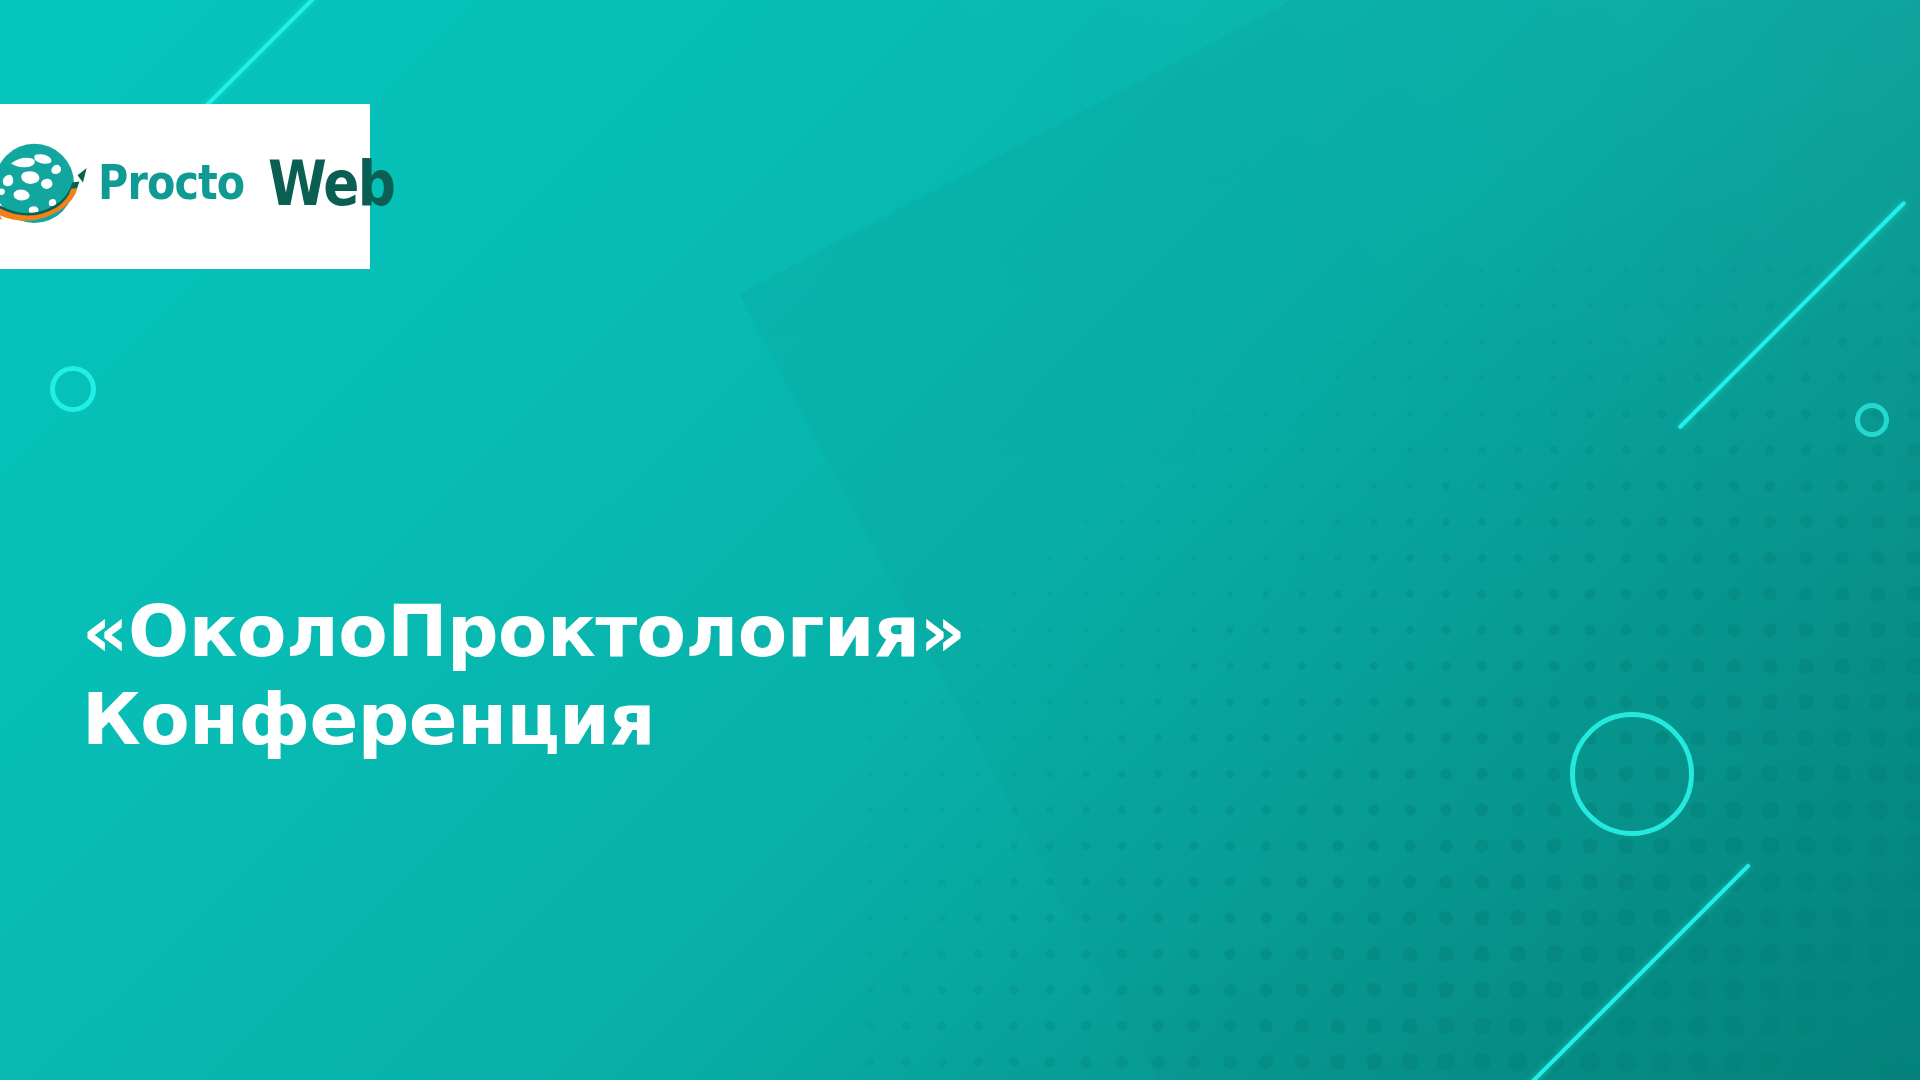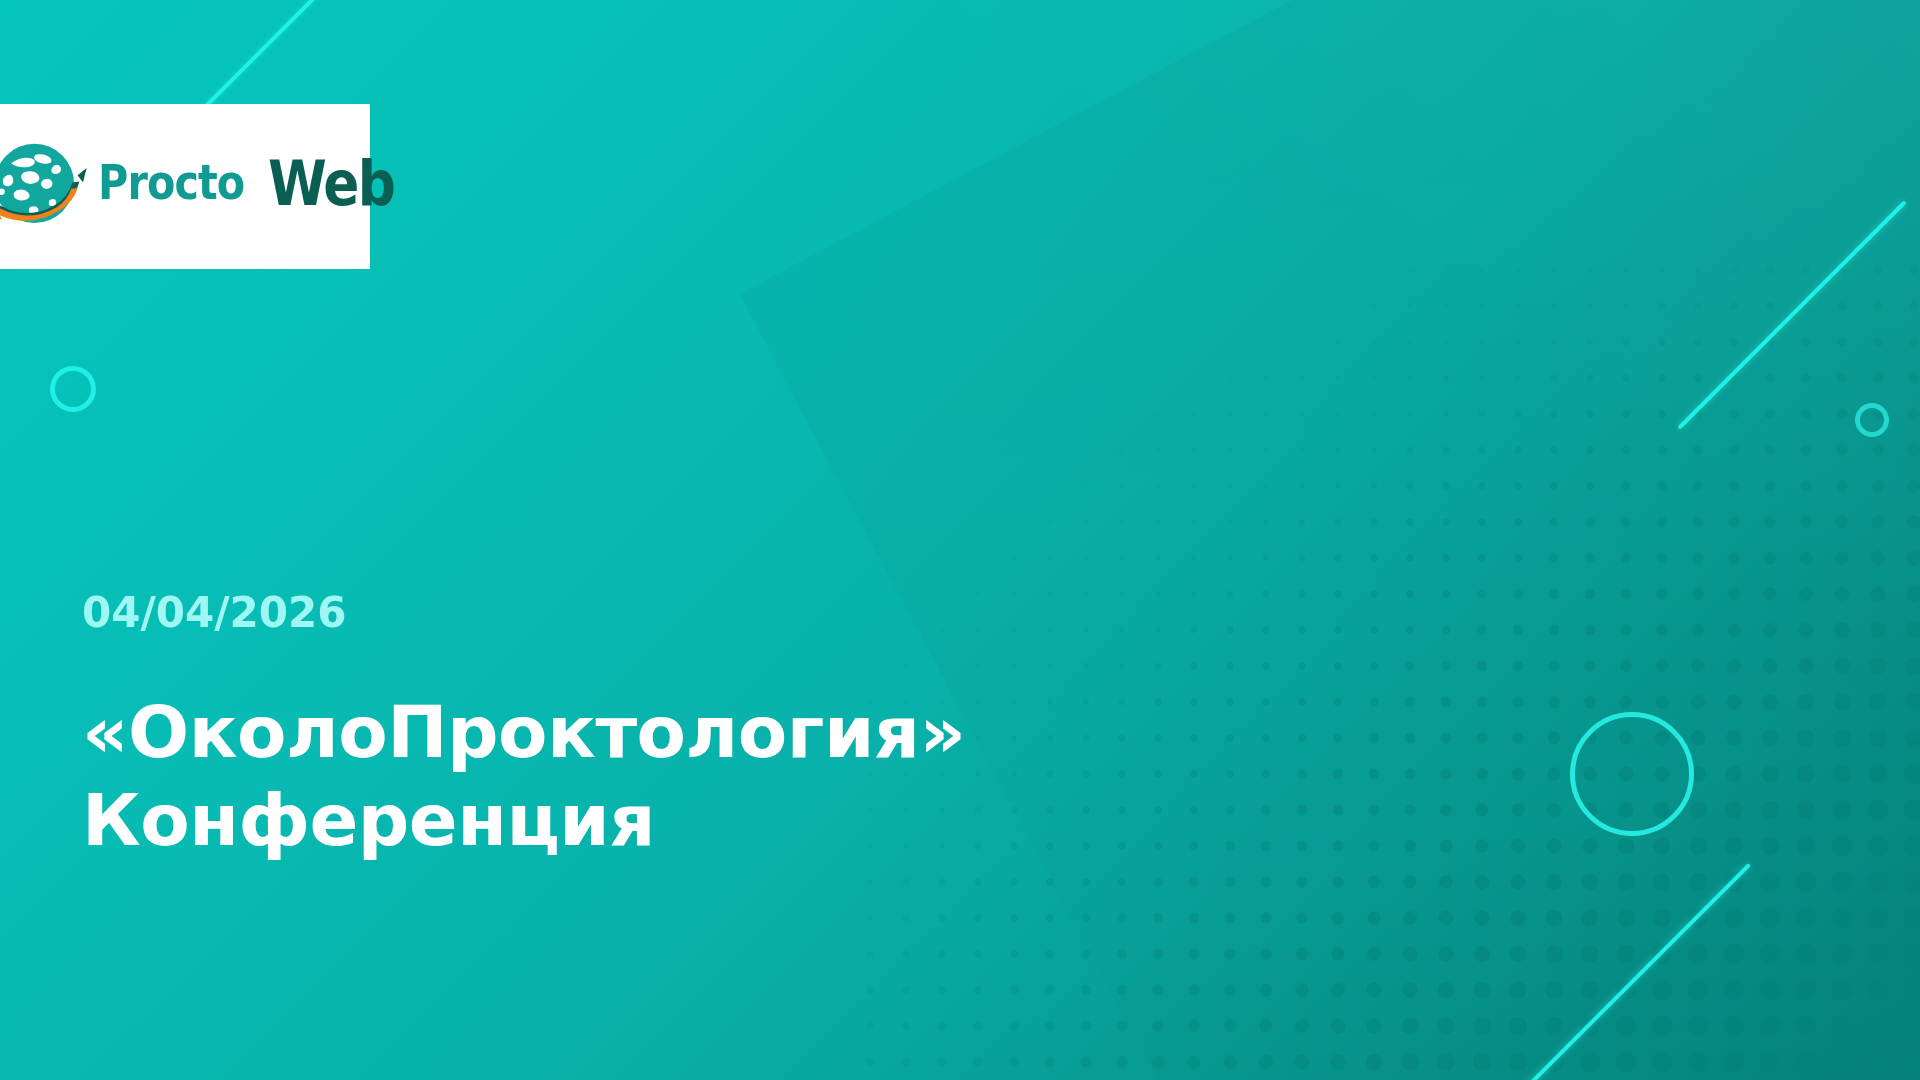--- a/index.html
+++ b/index.html
@@ -922,20 +922,19 @@
         </svg>
       </div>
       <div class="wordmark">
         <span class="wm-top">Procto</span>
         <span class="wm-bot">Web</span>
       </div>
     </div>
   </div>
 
   <div class="text-block">
-    <div class="date">04/04/2026</div>
     <div class="headline">
       <span class="ln">«ОколоПроктология»</span>
       <span class="ln">Конференция</span>
     </div>
   </div>
 
 </div>
 
 </body></html>

